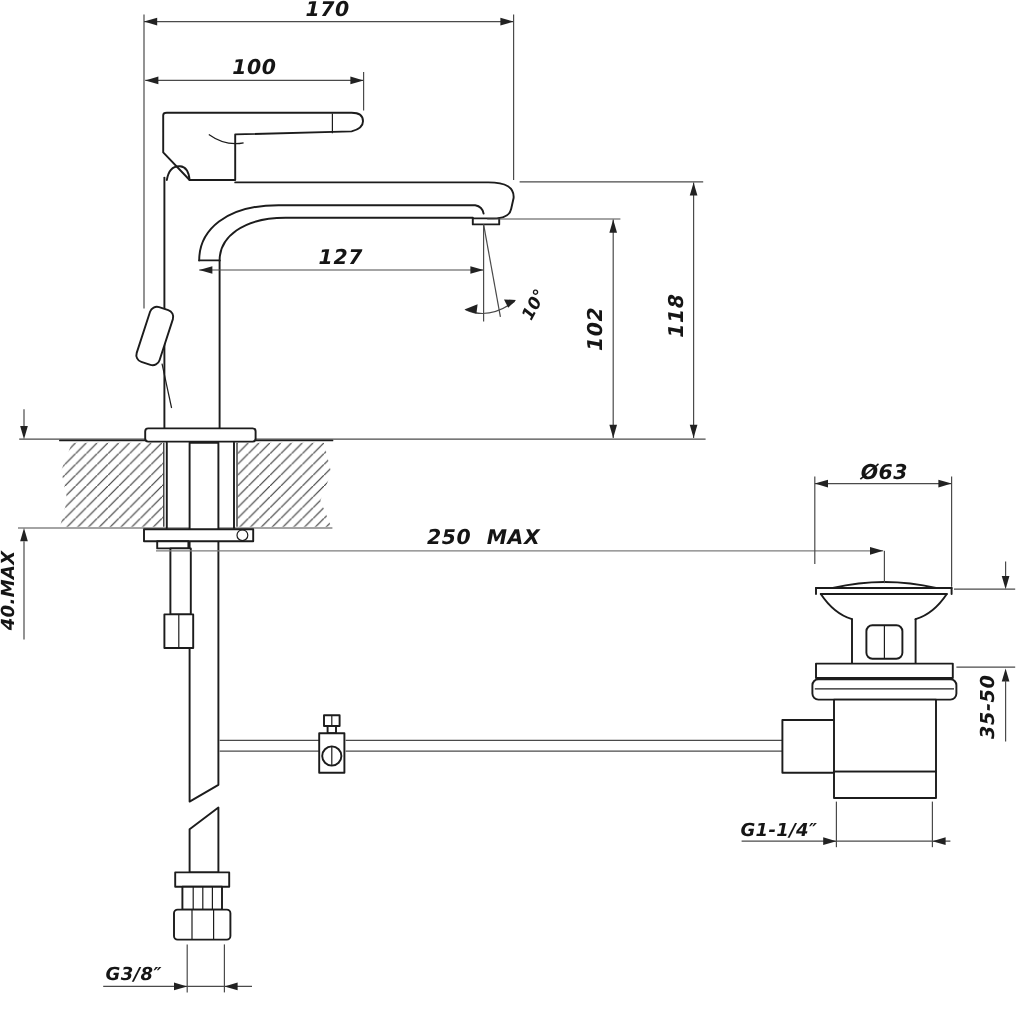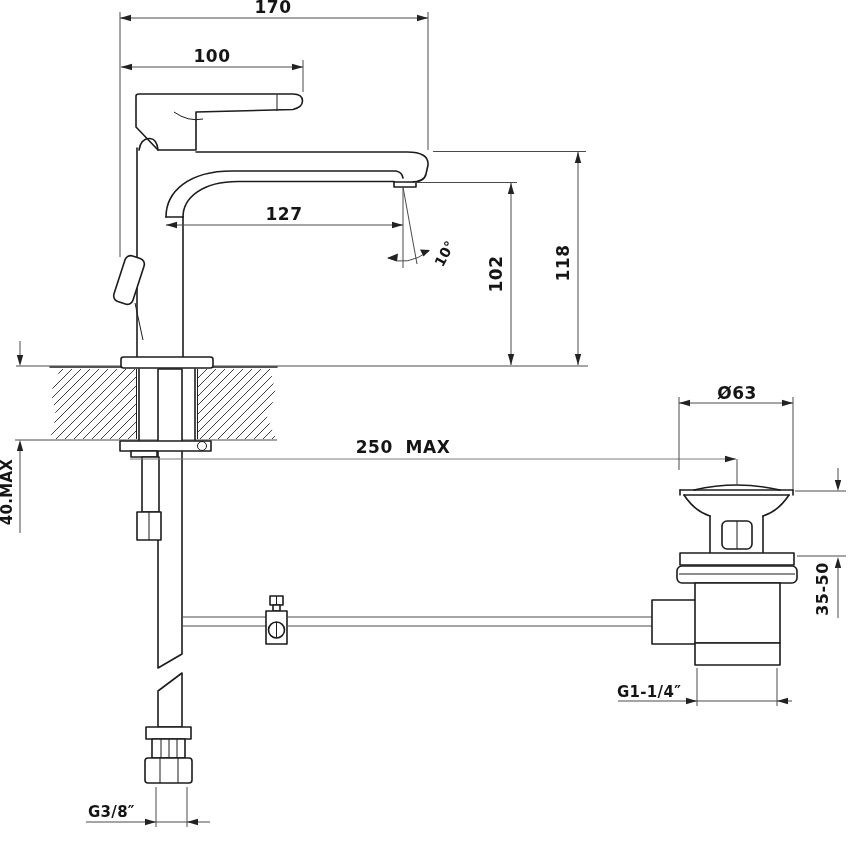--- a/index.html
+++ b/index.html
@@ -1,16 +1,16 @@
 <!DOCTYPE html>
 <html><head>
 <meta charset="utf-8">
 <style>
   html,body{margin:0;padding:0;background:#ffffff;}
-  .stage{position:relative;width:850px;height:850px;background:#fff;overflow:hidden;}
+  .stage{position:relative;width:850px;height:850px;background:#fff;overflow:hidden;font-style:italic;}
   svg text{font-family:"DejaVu Sans","Liberation Sans",sans-serif;fill:#151515;font-weight:600;}
   .obj{stroke:#1c1c1c;stroke-width:1.6;fill:none;stroke-linejoin:round;stroke-linecap:round;}
   .objf{stroke:#1c1c1c;stroke-width:1.6;fill:#ffffff;stroke-linejoin:round;}
   .thin{stroke:#1c1c1c;stroke-width:1;fill:none;}
   .dim{stroke:#4a4a4a;stroke-width:1;fill:none;}
   .liml{stroke:#7d7d7d;stroke-width:1;fill:none;}
   .ah{fill:#222;stroke:none;}
   .t17{font-size:17px;letter-spacing:.5px;}
   .t16{font-size:16px;letter-spacing:.5px;}
   .t15{font-size:15px;letter-spacing:.3px;}

